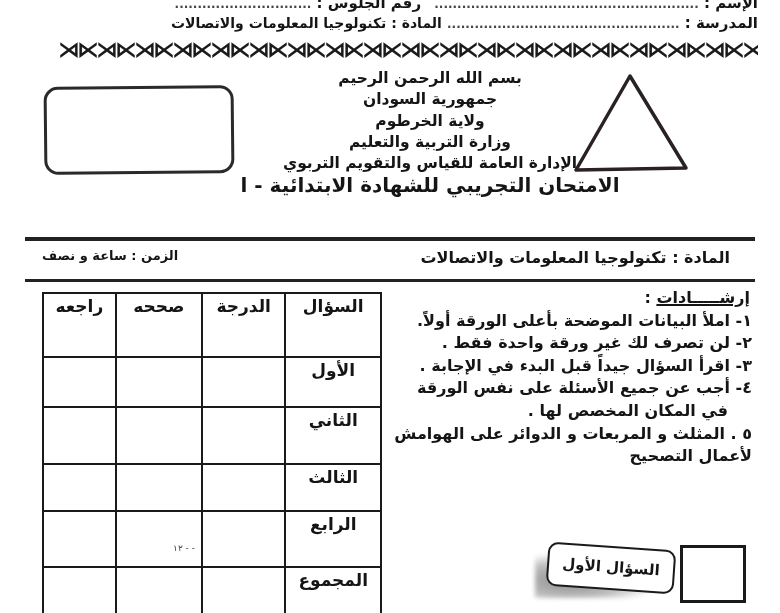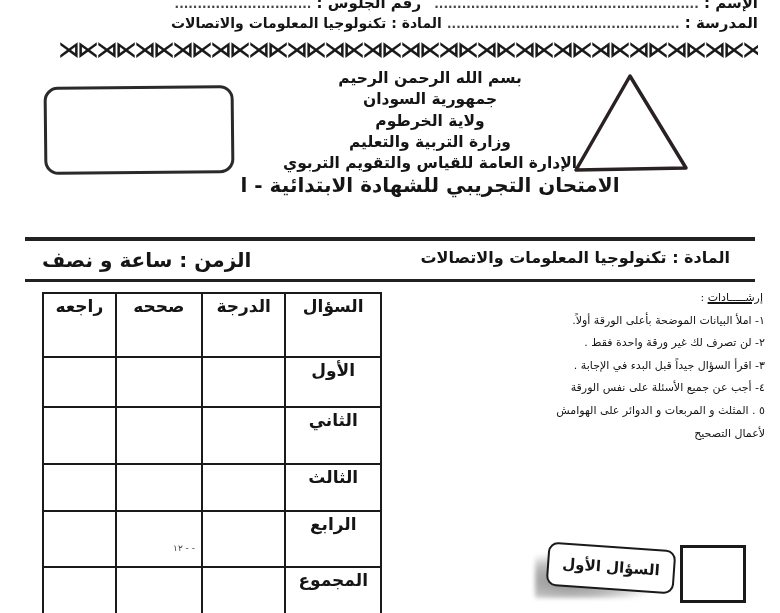--- a/index.html
+++ b/index.html
@@ -21,23 +21,23 @@
 
     .rounded-box { left: 44px; top: 86px; width: 190px; height: 88px; border: 3px solid #2a2a2a; border-radius: 14px; transform: rotate(-0.6deg); }
 
     .triangle { left: 570px; top: 72px; }
 
     .hr-thick { height: 4px; background: #222; }
     .hr-top { top: 237px; left: 25px; width: 730px; }
     .hr-bot { top: 279px; left: 25px; width: 730px; height: 3px; }
 
     .subject-bar { top: 248px; right: 50px; font-size: 16px; font-weight: bold; white-space: nowrap; }
-    .time-bar { top: 248px; left: 42px; font-size: 20px; font-weight: bold; white-space: nowrap; }
+    .time-bar { top: 248px; left: 42px; font-size: 13px; font-weight: bold; white-space: nowrap; }
 
-    .instructions { top: 287px; right: 15px; width: 370px; font-size: 11px; font-weight: normal; line-height: 22.6px; }
+    .instructions { top: 287px; right: 28px; width: 370px; font-size: 16px; font-weight: bold; line-height: 22.6px; }
     .instr-title { text-decoration: underline; text-decoration-thickness: 2px; margin-right: 2px; }
     .instr-item { white-space: nowrap; }
     .indent { padding-right: 24px; }
 
     table.grades { position: absolute; top: 292px; left: 42px; width: 340px; border-collapse: collapse; border: 2.5px solid #1a1a1a; direction: rtl; }
     table.grades td { border: 2px solid #1a1a1a; font-size: 17px; font-weight: bold; vertical-align: top; padding: 2px 6px; }
     table.grades tr.h td { height: 64px; text-align: center; }
     table.grades td.q { width: 96px; text-align: center; }
     table.grades td.c2 { width: 84px; }
     table.grades td.c3 { width: 87px; }
@@ -90,20 +90,21 @@
 <div class="abs hr-thick hr-bot"></div>
 
 <div class="abs instructions">
   <div>
     <span class="instr-title">إرشـــــادات</span><span> :</span>
   </div>
   <div class="instr-item">١- املأ البيانات الموضحة بأعلى الورقة أولاً.</div>
   <div class="instr-item">٢- لن تصرف لك غير ورقة واحدة فقط .</div>
   <div class="instr-item">٣- اقرأ السؤال جيداً قبل البدء في الإجابة .</div>
   <div class="instr-item">٤- أجب عن جميع الأسئلة على نفس الورقة</div>
+  <div class="instr-item indent">في المكان المخصص لها .</div>
   <div class="instr-item">٥ . المثلث و المربعات و الدوائر على الهوامش</div>
   <div class="instr-item">لأعمال التصحيح</div>
 </div>
 
 <table class="grades">
   <tbody>
       <tr class="h">
     <td class="q">السؤال</td>
     <td class="c2" style="text-align:center;">الدرجة</td>
     <td class="c3" style="text-align:center;">صححه</td>

